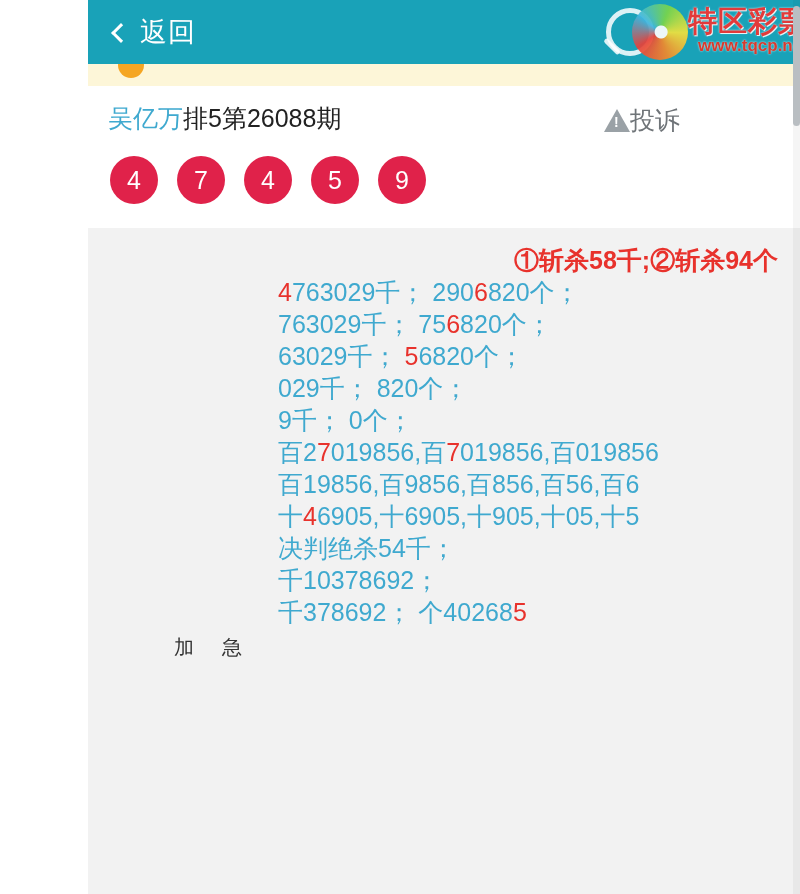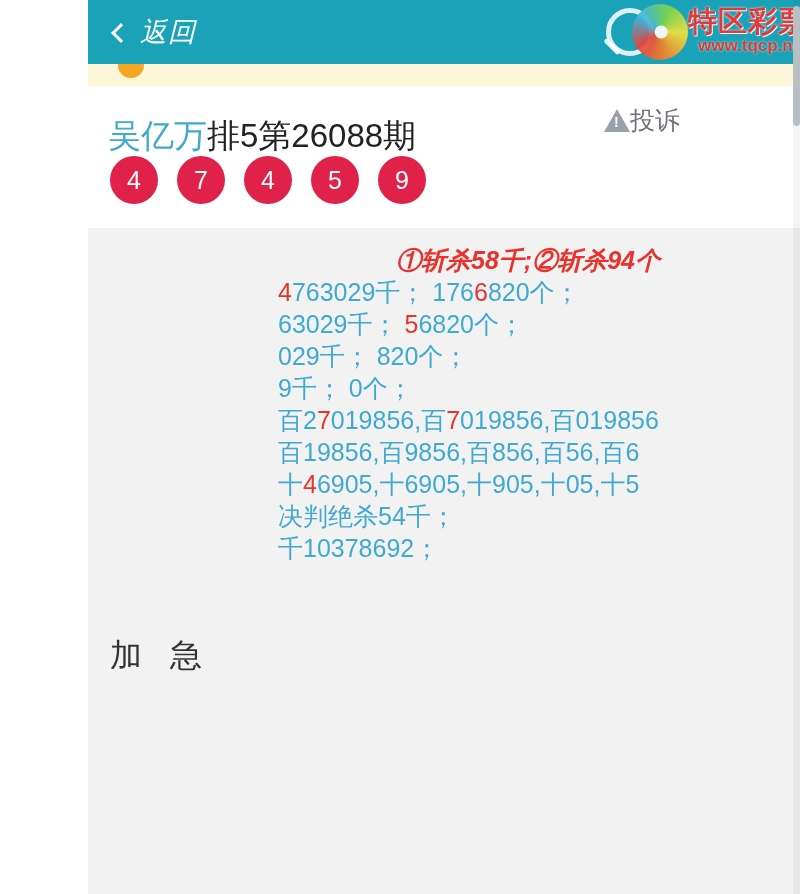--- a/index.html
+++ b/index.html
@@ -33,21 +33,20 @@
     display: flex;
     align-items: center;
   }
   .nav-back {
     display: flex;
     align-items: center;
     gap: 12px;
     margin-left: 26px;
     color: #ffffff;
     cursor: pointer;
-    font-style: italic;
   }
   .chev {
     display: inline-block;
     width: 14px; height: 14px;
     border-left: 3px solid #ffffff;
     border-bottom: 3px solid #ffffff;
     transform: rotate(45deg);
     margin-top: 1px;
   }
   .nav-back-label {
@@ -124,24 +123,23 @@
 
   
   .post-header {
     position: absolute;
     left: 88px; top: 96px;
     width: 712px; height: 54px;
   }
   .post-title {
     position: absolute;
     left: 20px; top: 6px;
-    font-size: 33px;
+    font-size: 25px;
     color: #222222;
     white-space: nowrap;
-    margin-top: 12px;
   }
   .post-title .author {
     color: #3fa9cf;
   }
   .complain {
     position: absolute;
     right: 120px; top: 8px;
     display: flex;
     align-items: center;
     gap: 0;
@@ -190,42 +188,41 @@
   .card {
     position: absolute;
     left: 88px; top: 228px;
     width: 712px; height: 666px;
     background: #f2f2f2;
   }
   .card-label {
     position: absolute;
     left: 22px; top: 406px;
     width: 160px;
-    font-size: 32px;
+    font-size: 20px;
     color: #333333;
     letter-spacing: 28px;
-    text-align: left;
+    text-align: right;
   }
   .card-body {
     position: absolute;
     left: 190px; top: 16px;
     width: 500px;
     font-size: 25px;
     line-height: 32px;
     color: #3fa9cf;
     white-space: nowrap;
   }
   .card-body .ln { height: 32px; }
   .r { color: #e8322c; }
   .bold-red {
     color: #e8322c;
     font-weight: bold;
-    text-align: center;
+    text-align: right;
     display: block;
-    font-style: italic;
   }
 
   
   .scrollbar {
     position: absolute;
     right: 0; top: 0;
     width: 7px; height: 894px;
     background: rgba(0,0,0,0.04);
   }
   .scroll-thumb {
@@ -278,29 +275,31 @@
     <div class="ball">5</div>
     <div class="ball">9</div>
   </div>
 
   <div class="card">
     <div class="card-label">加急</div>
     <div class="card-body" id="content-body">
         <div class="ln">
           <span class="bold-red">①斩杀58千;②斩杀94个</span>
         </div>
-        <div class="ln"><span class="r">4</span><span>763029千； 176</span><span class="r">6</span><span>820个；</span></div>
+        <div class="ln"><span class="r">4</span><span>763029千； 290</span><span class="r">6</span><span>820个；</span></div>
+        <div class="ln"><span>763029千； 75</span><span class="r">6</span><span>820个；</span></div>
         <div class="ln"><span>63029千； </span><span class="r">5</span><span>6820个；</span></div>
         <div class="ln"><span>029千； 820个；</span></div>
         <div class="ln"><span>9千； 0个；</span></div>
         <div class="ln"><span>百2</span><span class="r">7</span><span>019856,百</span><span class="r">7</span><span>019856,百019856</span></div>
         <div class="ln"><span>百19856,百9856,百856,百56,百6</span></div>
         <div class="ln"><span>十</span><span class="r">4</span><span>6905,十6905,十905,十05,十5</span></div>
         <div class="ln"><span>决判绝杀54千；</span></div>
         <div class="ln"><span>千10378692；</span></div>
+        <div class="ln"><span>千378692； 个40268</span><span class="r">5</span></div>
       </div>
   </div>
 
   <div class="scrollbar">
     <div class="scroll-thumb"></div>
   </div>
 
 </div>
 
 </body></html>

